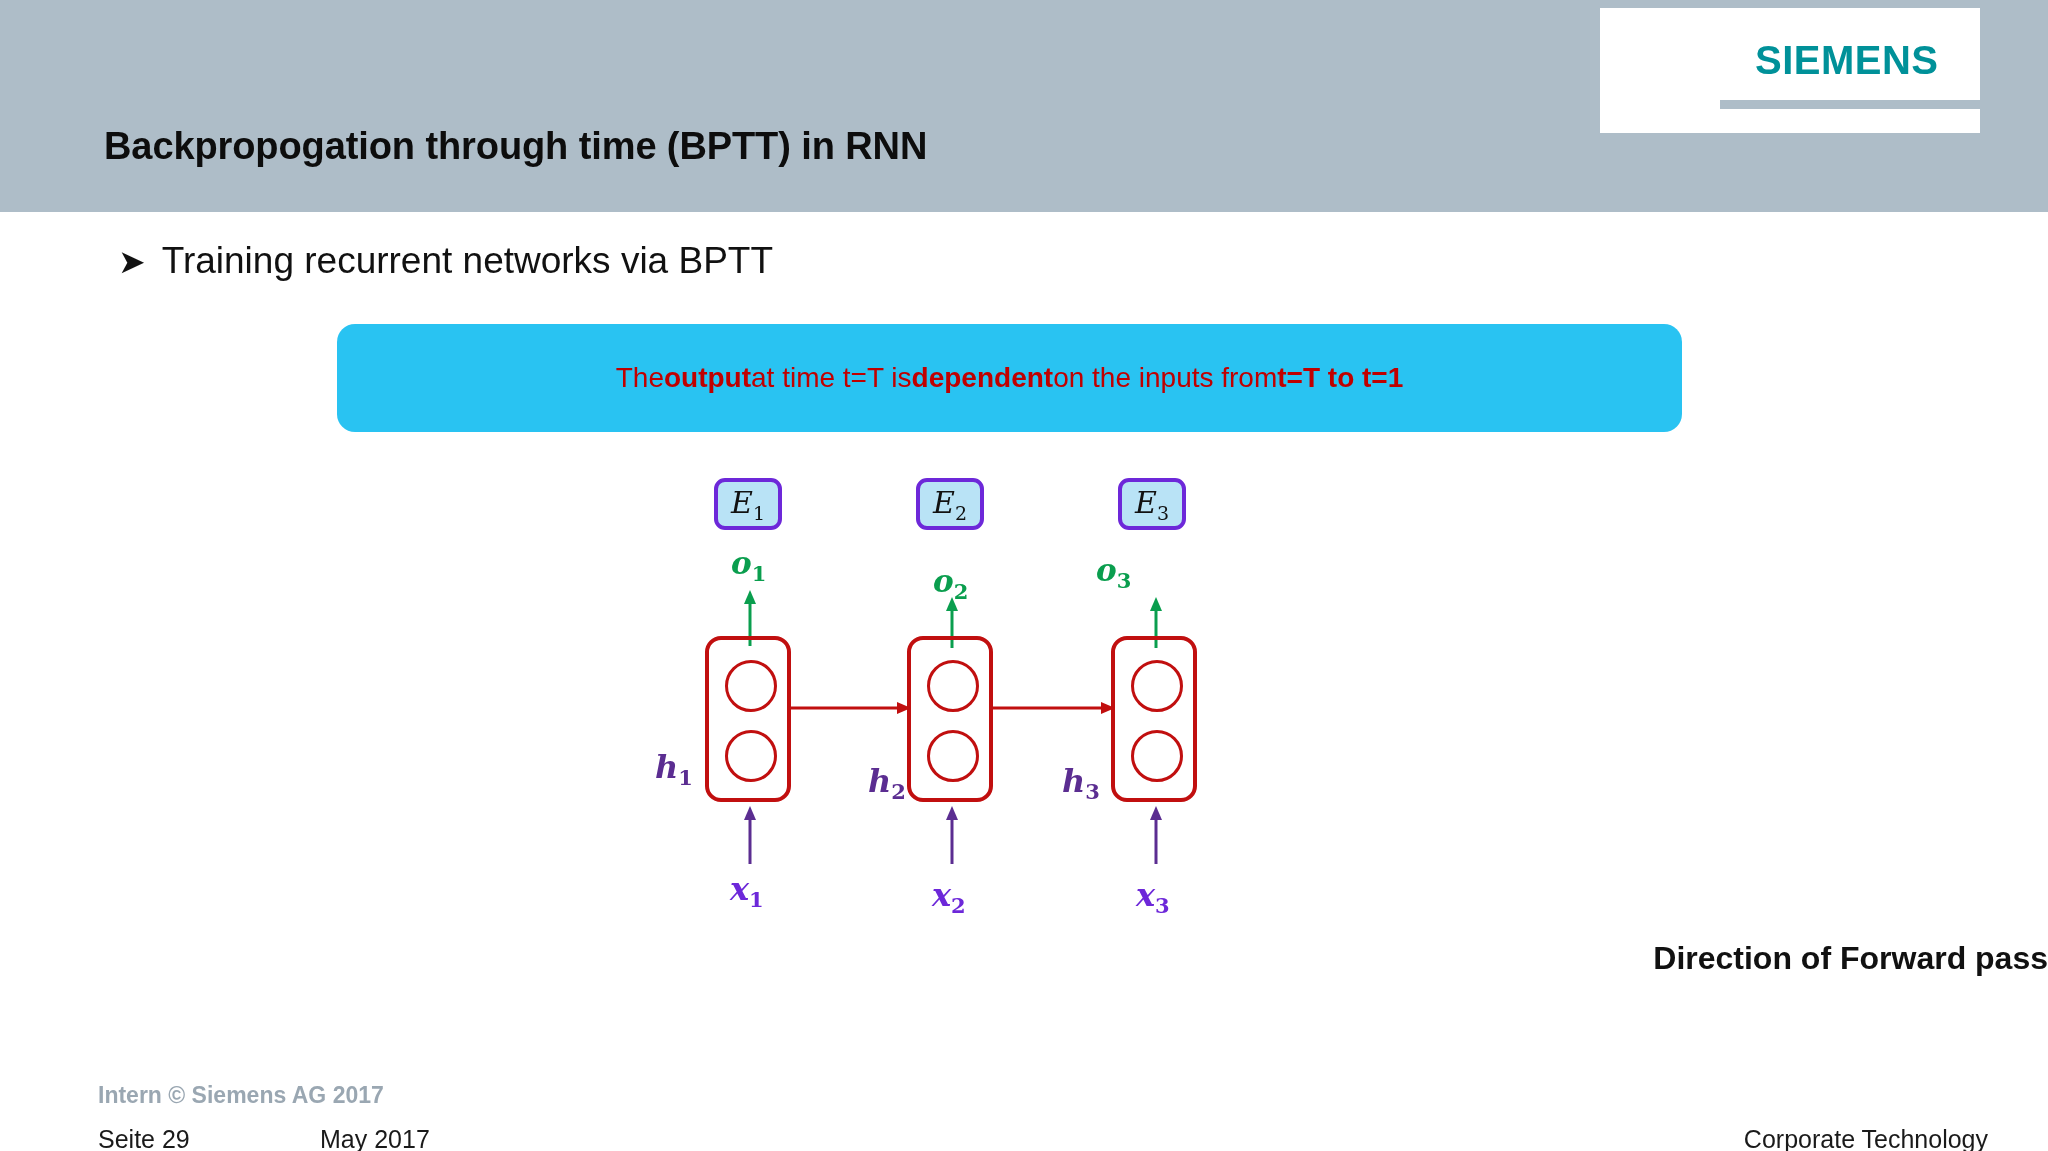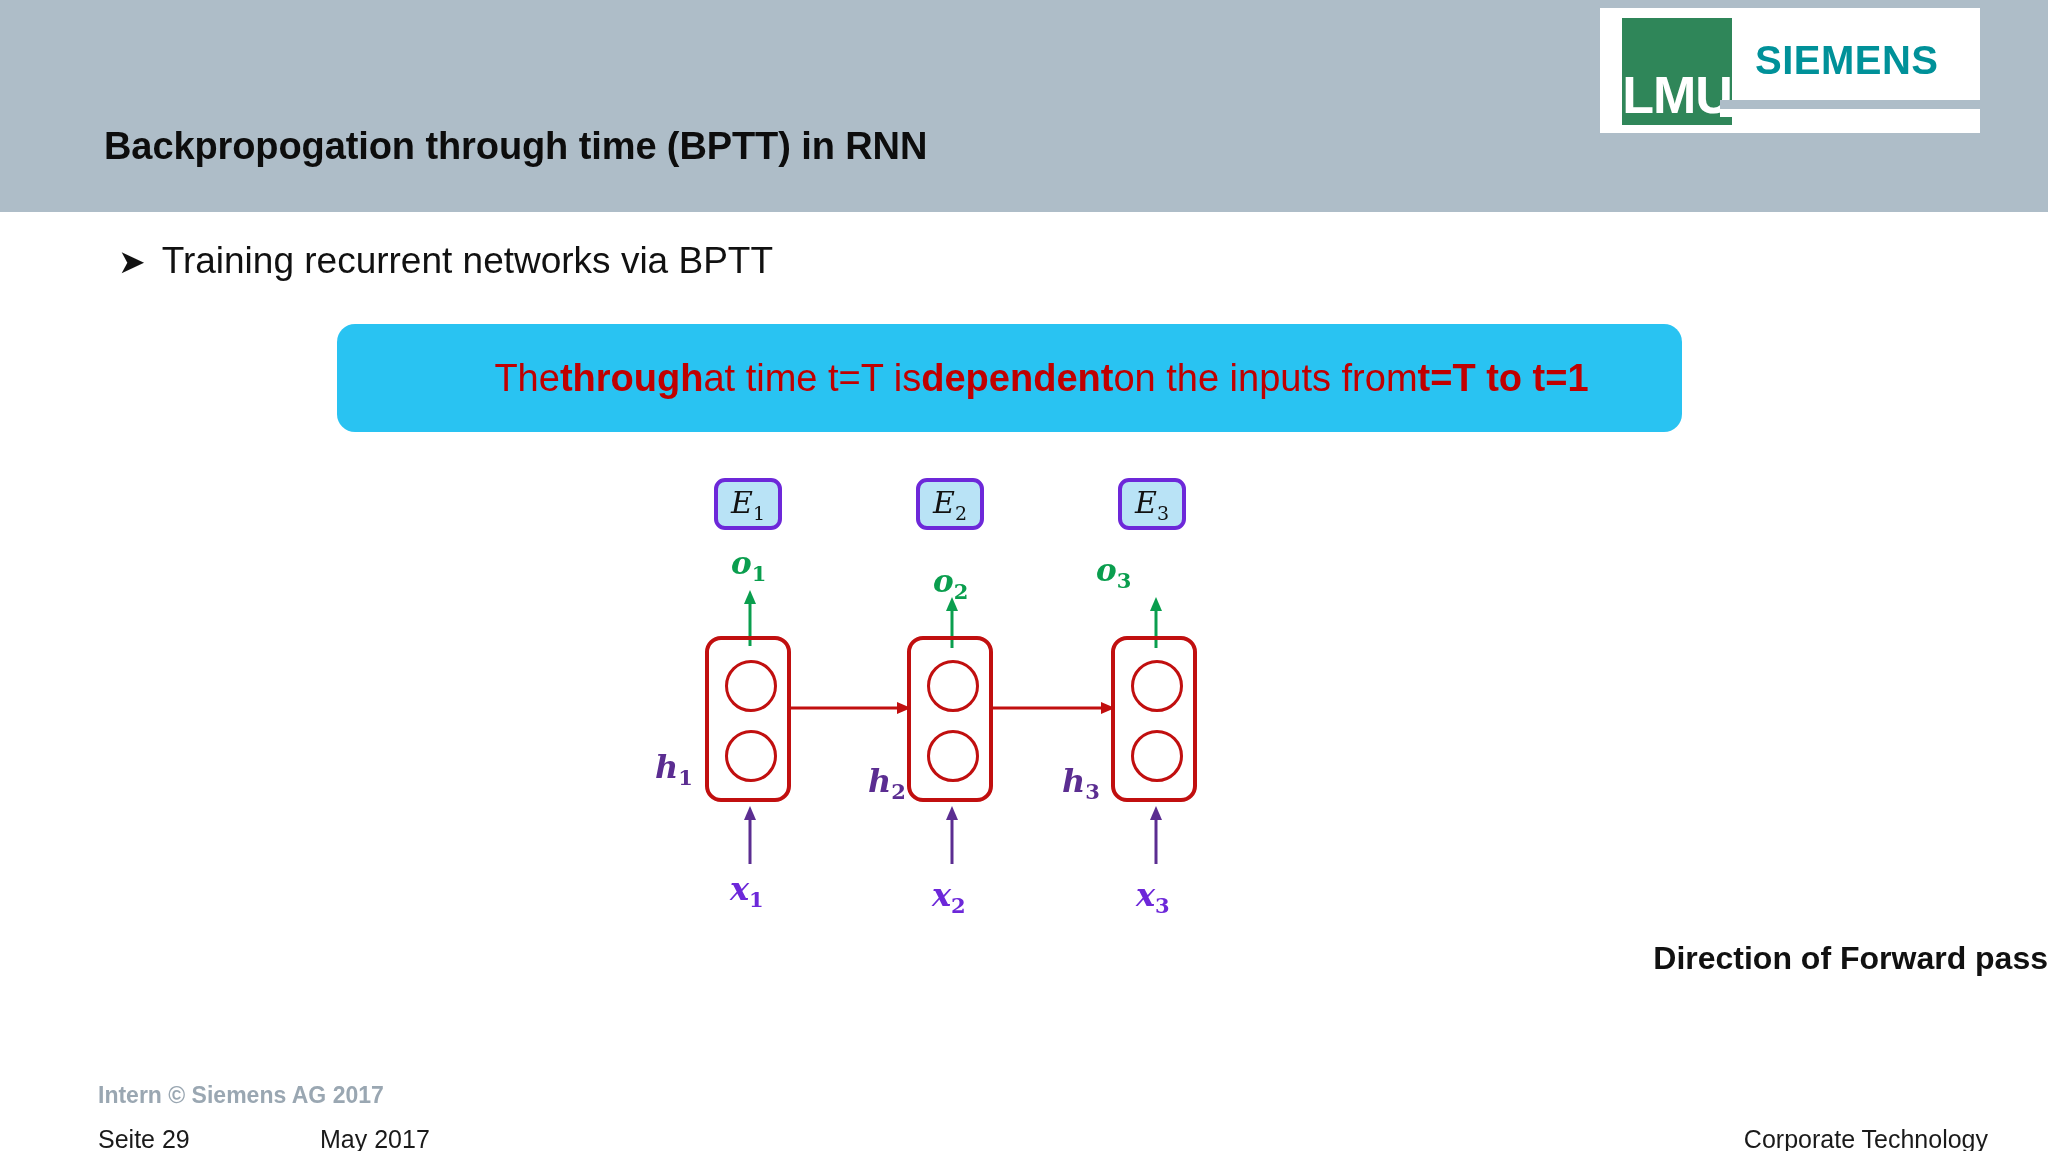--- a/index.html
+++ b/index.html
@@ -121,24 +121,23 @@
     border-radius: 18px;
   }
   #callout-text {
     position: absolute;
     left: 0; top: 0;
     width: 1345px;
     height: 108px;
     display: flex;
     align-items: center;
     justify-content: center;
-    font-size: 38px;
+    font-size: 28px;
     color: #c00000;
     white-space: nowrap;
-    padding-left: 32px;
   }
   #callout-text b { font-weight: bold; }
 
   
   #diagram {
     position: absolute;
     left: 0;
     top: 440px;
     width: 2048px;
     height: 540px;
@@ -261,36 +260,33 @@
 </head>
 <body>
 
 <div id="slide">
 
   <div id="header-band"></div>
 
   <div id="slide-title">Backpropogation through time (BPTT) in RNN</div>
 
   <div id="logo-block">
-    <div id="lmu-logo">
-      <div id="lmu-letters">LMU</div>
-    </div>
     <div id="siemens-word">SIEMENS</div>
     <div id="logo-rule-1"></div>
     <div id="logo-rule-2"></div>
   </div>
 
   <div id="bullet-line">
     <span id="bullet-marker">➤</span><span>Training recurrent networks via BPTT</span>
   </div>
 
   <div id="callout-box">
     <div id="callout-text">
         <span>The </span>
-        <b>through</b>
+        <b>output</b>
         <span> at time t=T is </span>
         <b>dependent</b>
         <span> on the inputs from </span>
         <b>t=T to t=1</b>
       </div>
   </div>
 
   <div id="diagram">
 
     <div class="e-box" style="left:714px; top:38px;">

